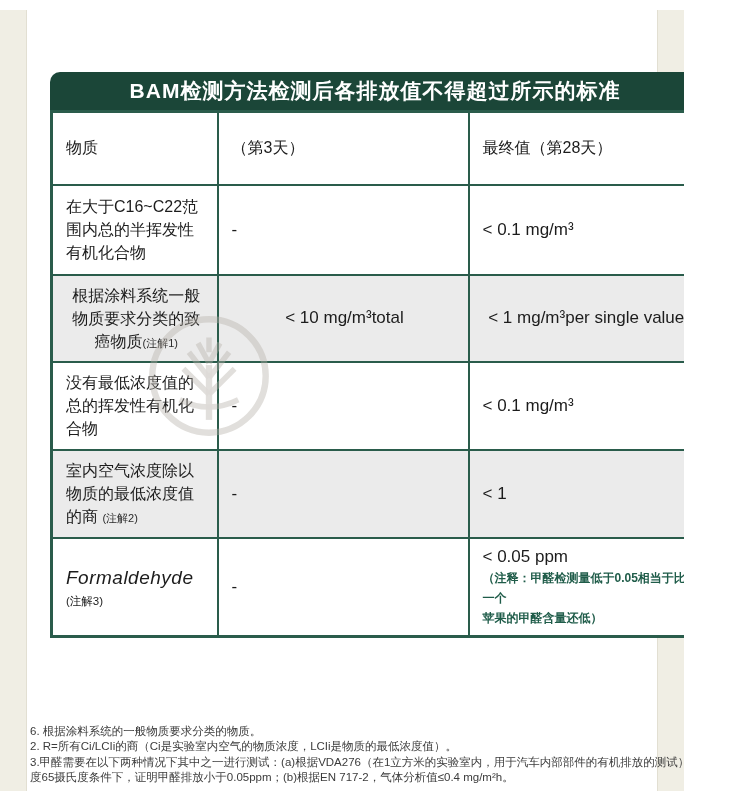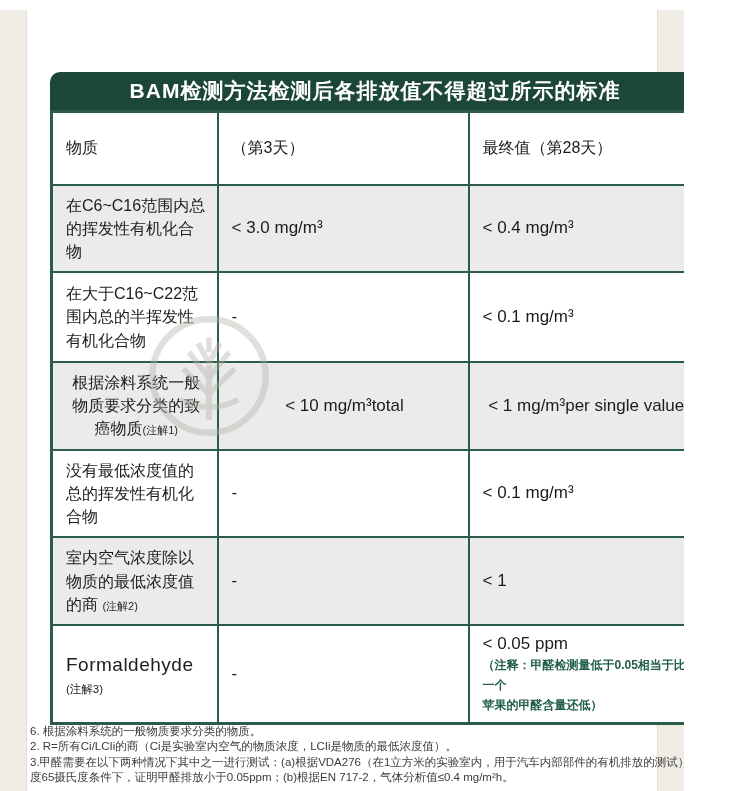--- a/index.html
+++ b/index.html
@@ -61,21 +61,21 @@
   tr.r2 td { height:90px; }
   tr.r3 td { height:87px;text-align:center; }
   tr.r4 td { height:86px; }
   tr.r5 td { height:88px; }
   tr.r6 td { height:77px; }
 
   .substance { font-size:16px; line-height:1.45; }
   .substance .note-ref { font-size:11px; color:#2a2a2a; }
   td.val { font-size:17px; padding-left:20px; }
   td.val .main-val { display:block; }
-  .formaldehyde { font-size:19px; letter-spacing:0.5px; }
+  .formaldehyde { font-size:19px; letter-spacing:0.5px;font-style:italic; }
   .note-ref-block { font-size:11.5px; margin-top:3px; }
   .green-note {
     color:#1f5c49; font-weight:bold; font-size:12px; line-height:1.35;
     white-space:pre-line; margin-top:2px;
   }
 
   .footnotes {
     position:absolute; left:30px; top:714px; width:697px;
     font-size:11.5px; line-height:1.34; color:#3b3b3b;
     z-index:2;
@@ -116,27 +116,20 @@
         <col class="c2">
         <col class="c3">
       </colgroup>
     <tbody>
         <tr class="hdr">
       <th class="th-cell">物质</th>
       <th class="th-cell">（第3天）</th>
       <th class="th-cell">最终值（第28天）</th>
     </tr>
 
-    <tr class="r1 alt">
-      <td>
-            <div class="substance"><span>在C6~C16范围内总的挥发性有机化合物</span><span class="note-ref"></span></div>
-          </td>
-      <td class="val">&lt; 3.0 mg/m³</td>
-      <td class="val">&lt; 0.4 mg/m³</td>
-    </tr>
 
     <tr class="r2">
       <td>
             <div class="substance"><span>在大于C16~C22范围内总的半挥发性有机化合物</span><span class="note-ref"></span></div>
           </td>
       <td class="val">-</td>
       <td class="val">&lt; 0.1 mg/m³</td>
     </tr>
 
     <tr class="r3 alt">

